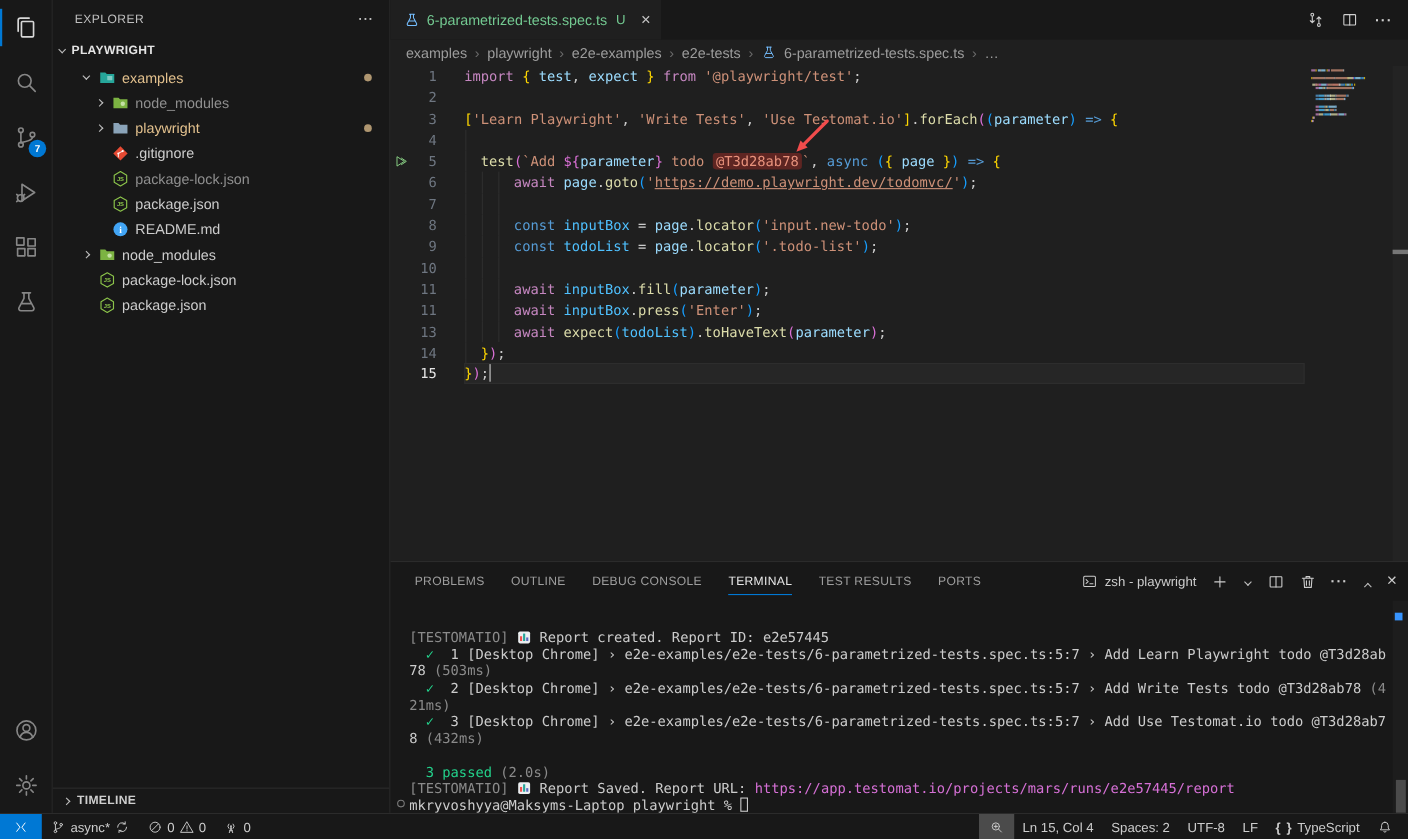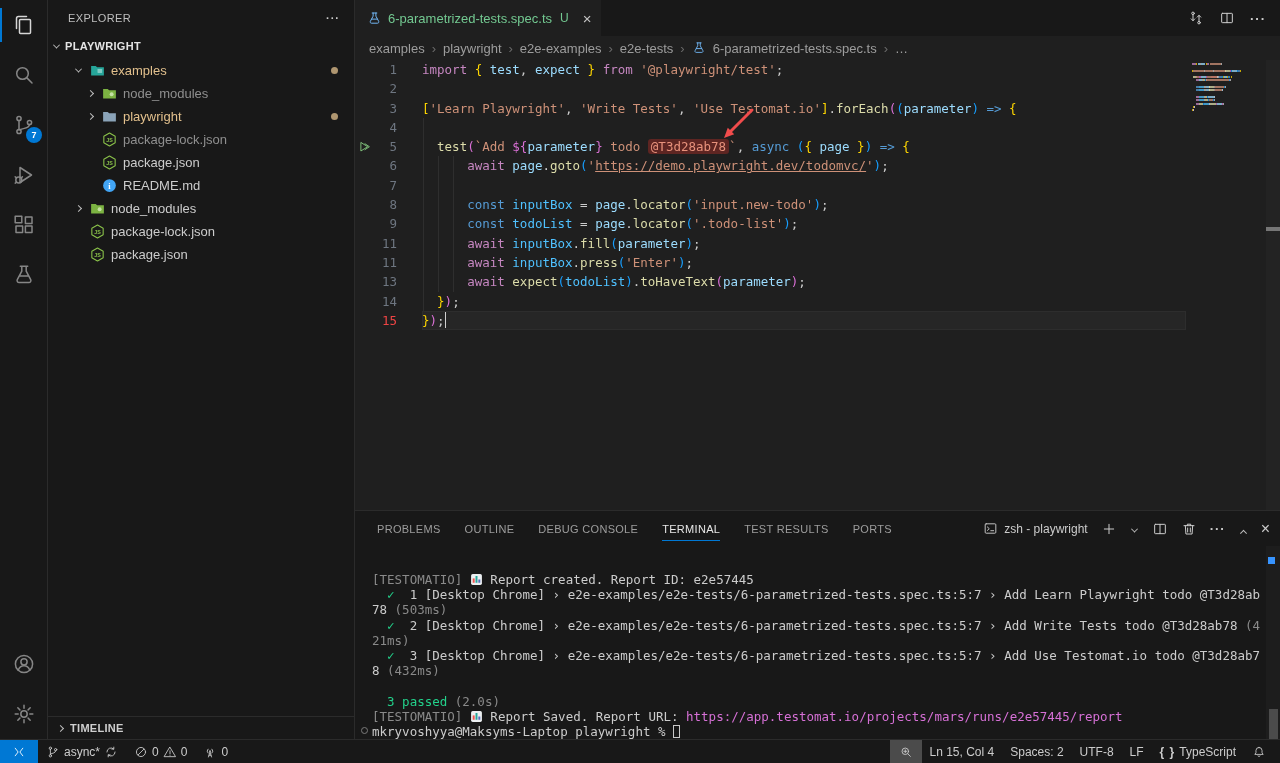--- a/index.html
+++ b/index.html
@@ -55,21 +55,21 @@
   .breadcrumbs{height:24px;display:flex;align-items:center;gap:7px;padding-left:14px;color:#9d9d9d;}
   .bc-sep{color:#6a6a6a;}
   .bc-item{cursor:pointer;}
   .bc-flask{color:#75beff;display:flex;}
   .bc-flask svg{width:14px;height:14px;}
 
   .code{position:absolute;top:60px;left:0;right:0;font-family:"DejaVu Sans Mono",monospace;font-size:12.5px;line-height:19.3px;}
   .cl{display:flex;height:19.3px;}
   .cl-gut{width:67px;flex:none;position:relative;}
   .cl-num{position:absolute;right:25px;color:#6e7681;}
-  .cl-num.cur{color:#ef4444;}
+  .cl-num.cur{color:#e5e5e5;}
   .cl-play{position:absolute;left:3px;top:3px;width:14px;height:14px;color:#89d185;cursor:pointer;}
   .cl-play svg{width:14px;height:14px;}
   .cl-content{flex:1;position:relative;white-space:pre;margin-right:94px;}
   .cl.current .cl-content{background:rgba(255,255,255,.035);box-shadow:inset 0 0 0 1px #2d2d2d;}
   .guide{position:absolute;top:0;bottom:0;width:1px;background:#2e2e2e;}
   .tk-tag{background:var(--tag-bg);color:var(--tag-fg) !important;border-radius:3px;padding:0 3px;}
   .tk-lk{text-decoration:underline;cursor:pointer;}
   .cursor-i{display:inline-block;width:1.5px;height:16px;background:#d0d0d0;vertical-align:-3px;}
 
   .minimap{position:absolute;top:63px;right:16px;width:72px;cursor:pointer;}
@@ -234,20 +234,32 @@
           <span class="tr-chevslot">
             <span class="chev r"></span>
           </span>
           <span class="tr-icon">
             <svg viewBox="0 0 24 24" fill="none" stroke="currentColor" stroke-width="1.5" stroke-linecap="round" stroke-linejoin="round">
               <path d="M3 5.5h6.5l2 2H21V19H3Z" fill="#8aa3b8" stroke="none"></path>
             </svg>
           </span>
           <span class="tr-label mod">playwright</span>
           <span class="tr-dot"></span>
+        </div>
+        <div class="tree-row" style="padding-left: 36px;">
+          <span class="tr-chevslot"></span>
+          <span class="tr-icon">
+            <svg viewBox="0 0 24 24" fill="none" stroke="currentColor" stroke-width="1.5" stroke-linecap="round" stroke-linejoin="round">
+              <path d="M12 2.8l9.2 9.2L12 21.2 2.8 12Z" fill="#e64a33" stroke="none"></path>
+              <circle cx="9.3" cy="12.2" r="1.4" fill="#fff" stroke="none"></circle>
+              <circle cx="14.9" cy="8.9" r="1.4" fill="#fff" stroke="none"></circle>
+              <path d="M10.4 11.2 13.8 9.6M9.3 13.6V16.6" stroke="#fff" stroke-width="1.2"></path>
+            </svg>
+          </span>
+          <span class="tr-label">.gitignore</span>
         </div>
         <div class="tree-row" style="padding-left: 36px;">
           <span class="tr-chevslot"></span>
           <span class="tr-icon">
             <svg viewBox="0 0 24 24" fill="none" stroke="currentColor" stroke-width="1.5" stroke-linecap="round" stroke-linejoin="round">
               <path d="M12 2.8 20 7.4v9.2L12 21.2 4 16.6V7.4Z" stroke="#8bc34a"></path>
               <text x="12" y="15" font-size="7.5" fill="#8bc34a" stroke="none" text-anchor="middle" font-weight="bold" font-family="Liberation Sans, sans-serif">JS</text>
             </svg>
           </span>
           <span class="tr-label ign">package-lock.json</span>
@@ -414,20 +426,26 @@
           <div class="cl-content"><span class="guide" style="left: 0.5px;"></span><span class="guide" style="left: 15.56px;"></span><span class="guide" style="left: 30.62px;"></span><span style="color: rgb(204, 204, 204);">      </span><span style="color: rgb(86, 156, 214);">const</span><span style="color: rgb(204, 204, 204);"> </span><span style="color: rgb(79, 193, 255);">inputBox</span><span style="color: rgb(204, 204, 204);"> = </span><span style="color: rgb(156, 220, 254);">page</span><span style="color: rgb(204, 204, 204);">.</span><span style="color: rgb(220, 220, 170);">locator</span><span style="color: rgb(23, 159, 255);">(</span><span style="color: rgb(206, 145, 120);">'input.new-todo'</span><span style="color: rgb(23, 159, 255);">)</span><span style="color: rgb(204, 204, 204);">;</span></div>
         </div>
         <div class="cl">
           <div class="cl-gut">
             <span class="cl-num">9</span>
           </div>
           <div class="cl-content"><span class="guide" style="left: 0.5px;"></span><span class="guide" style="left: 15.56px;"></span><span class="guide" style="left: 30.62px;"></span><span style="color: rgb(204, 204, 204);">      </span><span style="color: rgb(86, 156, 214);">const</span><span style="color: rgb(204, 204, 204);"> </span><span style="color: rgb(79, 193, 255);">todoList</span><span style="color: rgb(204, 204, 204);"> = </span><span style="color: rgb(156, 220, 254);">page</span><span style="color: rgb(204, 204, 204);">.</span><span style="color: rgb(220, 220, 170);">locator</span><span style="color: rgb(23, 159, 255);">(</span><span style="color: rgb(206, 145, 120);">'.todo-list'</span><span style="color: rgb(23, 159, 255);">)</span><span style="color: rgb(204, 204, 204);">;</span></div>
         </div>
         <div class="cl">
           <div class="cl-gut">
+            <span class="cl-num">10</span>
+          </div>
+          <div class="cl-content"><span class="guide" style="left: 0.5px;"></span><span class="guide" style="left: 15.56px;"></span><span class="guide" style="left: 30.62px;"></span></div>
+        </div>
+        <div class="cl">
+          <div class="cl-gut">
             <span class="cl-num">11</span>
           </div>
           <div class="cl-content"><span class="guide" style="left: 0.5px;"></span><span class="guide" style="left: 15.56px;"></span><span class="guide" style="left: 30.62px;"></span><span style="color: rgb(204, 204, 204);">      </span><span style="color: rgb(197, 134, 192);">await</span><span style="color: rgb(204, 204, 204);"> </span><span style="color: rgb(79, 193, 255);">inputBox</span><span style="color: rgb(204, 204, 204);">.</span><span style="color: rgb(220, 220, 170);">fill</span><span style="color: rgb(23, 159, 255);">(</span><span style="color: rgb(156, 220, 254);">parameter</span><span style="color: rgb(23, 159, 255);">)</span><span style="color: rgb(204, 204, 204);">;</span></div>
         </div>
         <div class="cl">
           <div class="cl-gut">
             <span class="cl-num">11</span>
           </div>
           <div class="cl-content"><span class="guide" style="left: 0.5px;"></span><span class="guide" style="left: 15.56px;"></span><span class="guide" style="left: 30.62px;"></span><span style="color: rgb(204, 204, 204);">      </span><span style="color: rgb(197, 134, 192);">await</span><span style="color: rgb(204, 204, 204);"> </span><span style="color: rgb(79, 193, 255);">inputBox</span><span style="color: rgb(204, 204, 204);">.</span><span style="color: rgb(220, 220, 170);">press</span><span style="color: rgb(23, 159, 255);">(</span><span style="color: rgb(206, 145, 120);">'Enter'</span><span style="color: rgb(23, 159, 255);">)</span><span style="color: rgb(204, 204, 204);">;</span></div>
         </div>

